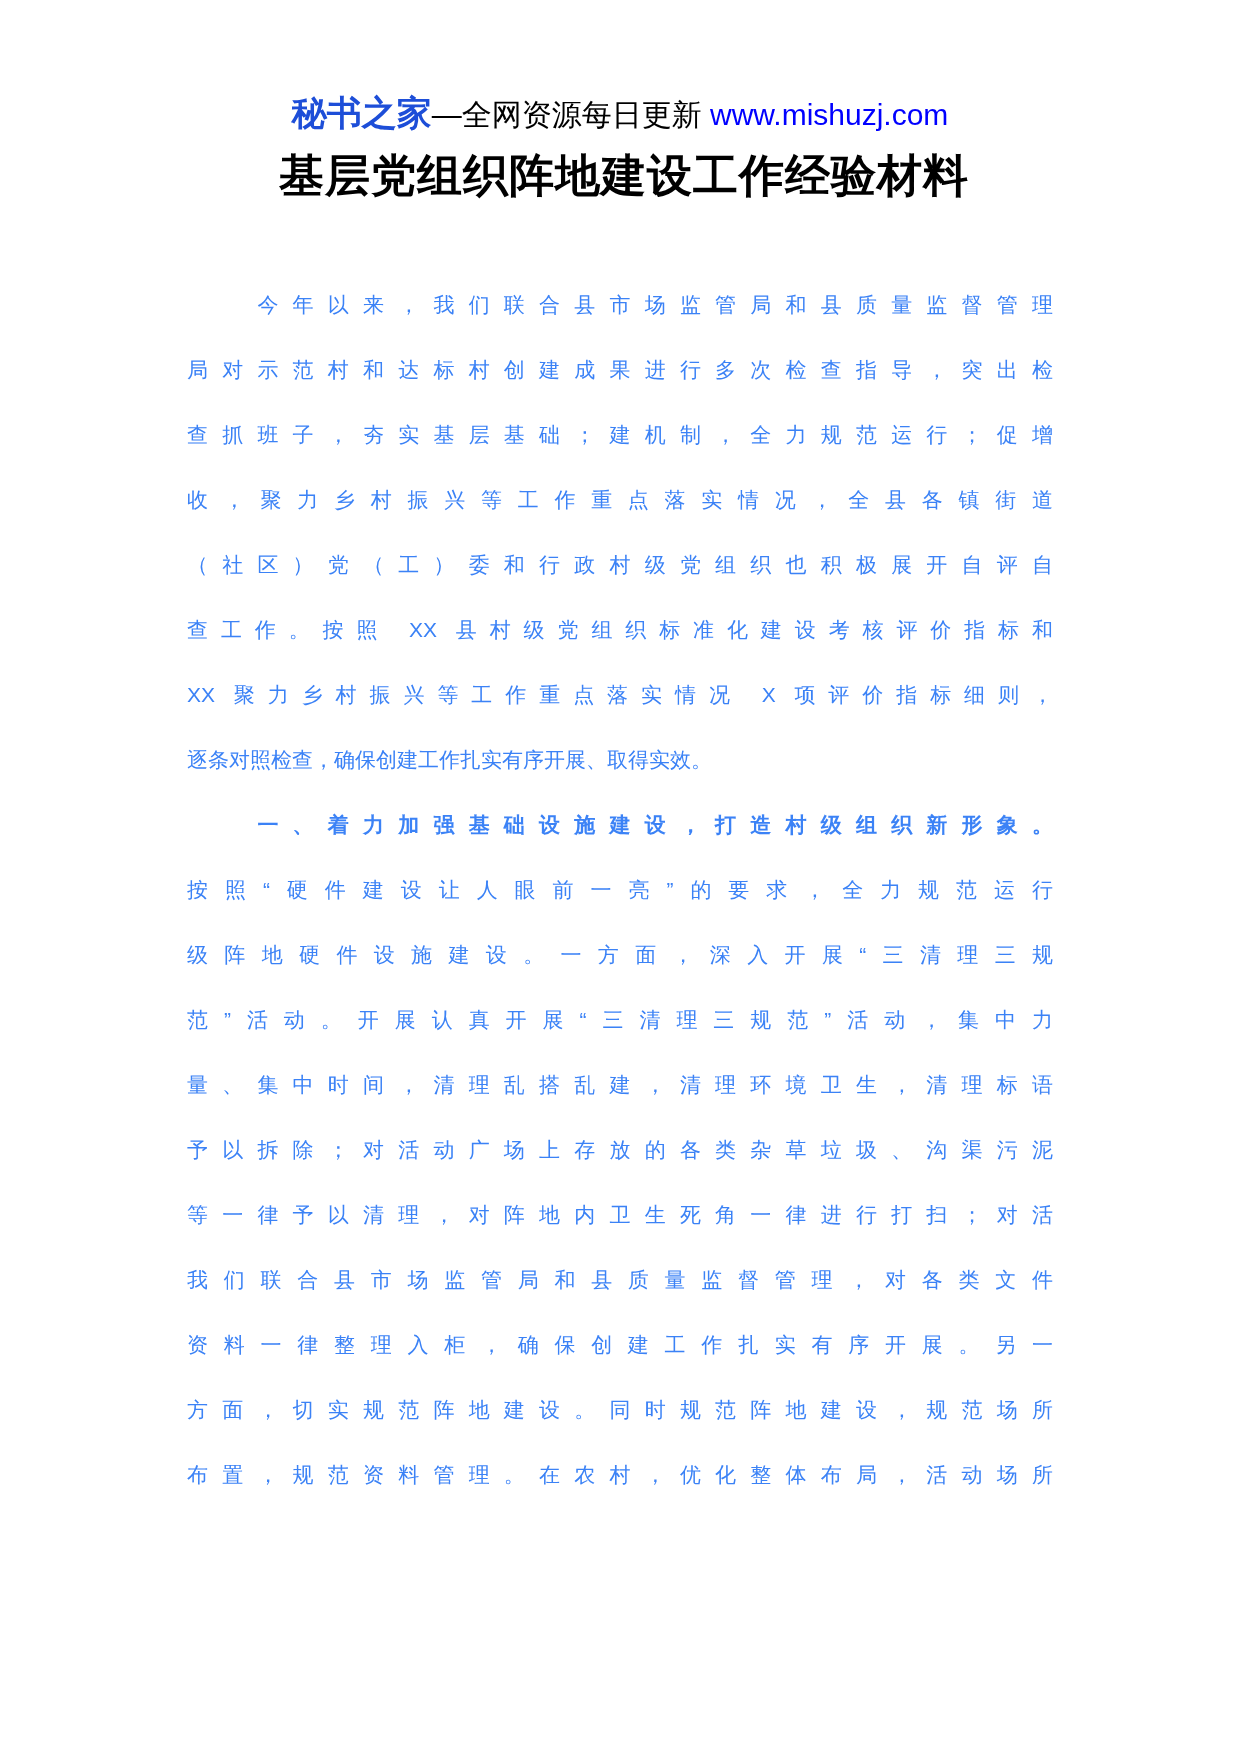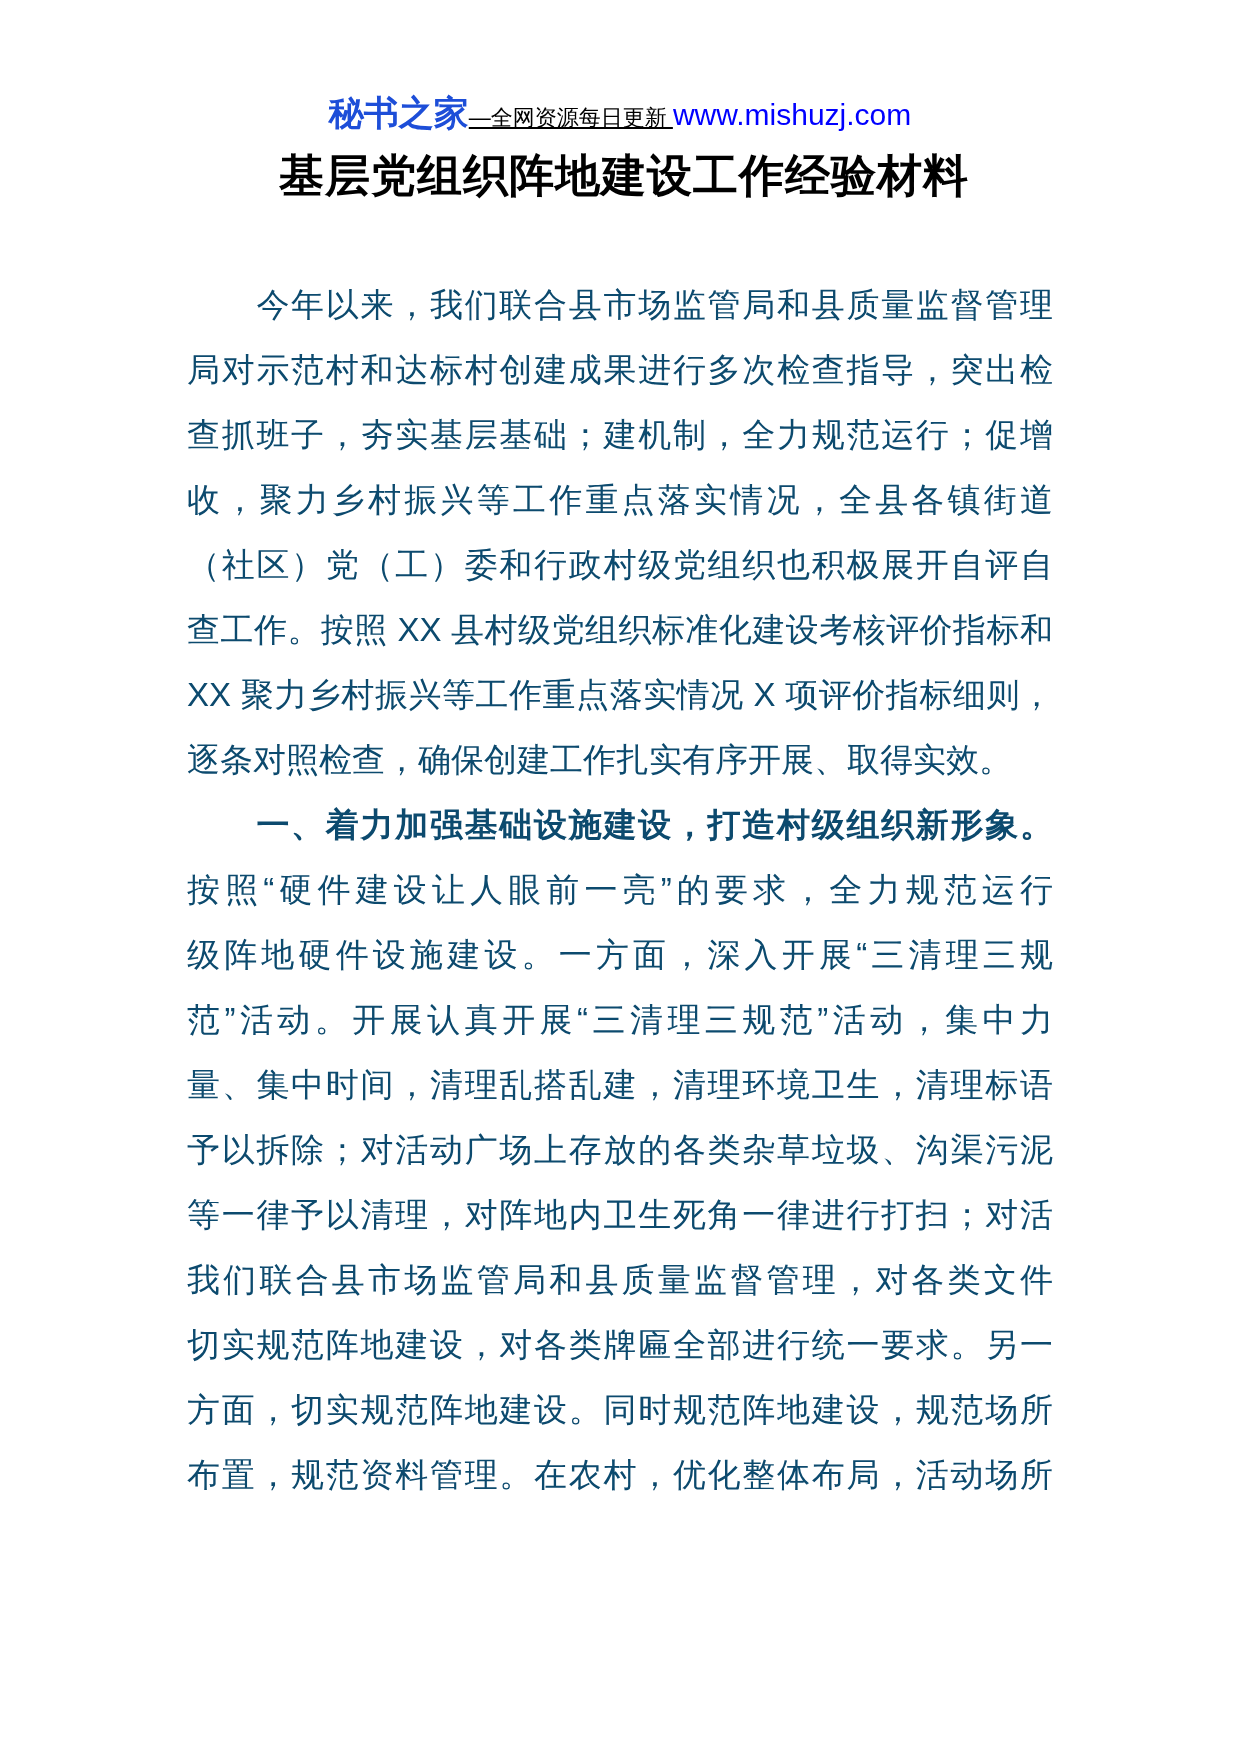--- a/index.html
+++ b/index.html
@@ -26,23 +26,22 @@
     line-height: 46px;
     color: #000000;
     white-space: nowrap;
   }
   .doc-header .brand {
     font-size: 35px;
     font-weight: bold;
     color: #ff0000;
   }
   .doc-header .tagline {
-    font-size: 22px;
+    font-size: 30px;
     color: #000000;
-    text-decoration: underline;
   }
   .doc-header .url {
     font-size: 30px;
     color: #0000ff;
     text-align: right;
   }
   .doc-title {
     position: absolute;
     top: 142px;
     left: 0;
@@ -58,23 +57,23 @@
   .doc-body {
     position: absolute;
     left: 187px;
     top: 272px;
     width: 866px;
   }
   .paragraph {
     margin: 0;
   }
   .line {
-    font-size: 33px;
+    font-size: 21px;
     line-height: 65px;
-    color: #0c4a6e;
+    color: #3b82f6;
     text-align: justify;
     white-space: normal;
     overflow: hidden;
   }
   .line.just {
     text-align-last: justify;
   }
   .line.bold {
     font-weight: bold;
   }
@@ -100,18 +99,18 @@
       </div>
       <div class="paragraph">
         <div class="line bold just">　　一、着力加强基础设施建设，打造村级组织新形象。</div>
         <div class="line just">按照“硬件建设让人眼前一亮”的要求，全力规范运行</div>
         <div class="line just">级阵地硬件设施建设。一方面，深入开展“三清理三规</div>
         <div class="line just">范”活动。开展认真开展“三清理三规范”活动，集中力</div>
         <div class="line just">量、集中时间，清理乱搭乱建，清理环境卫生，清理标语</div>
         <div class="line just">予以拆除；对活动广场上存放的各类杂草垃圾、沟渠污泥</div>
         <div class="line just">等一律予以清理，对阵地内卫生死角一律进行打扫；对活</div>
         <div class="line just">我们联合县市场监管局和县质量监督管理，对各类文件</div>
-        <div class="line just">切实规范阵地建设，对各类牌匾全部进行统一要求。另一</div>
+        <div class="line just">资料一律整理入柜，确保创建工作扎实有序开展。另一</div>
         <div class="line just">方面，切实规范阵地建设。同时规范阵地建设，规范场所</div>
         <div class="line just">布置，规范资料管理。在农村，优化整体布局，活动场所</div>
       </div>
     </div>
 </div>
 
 </body></html>

